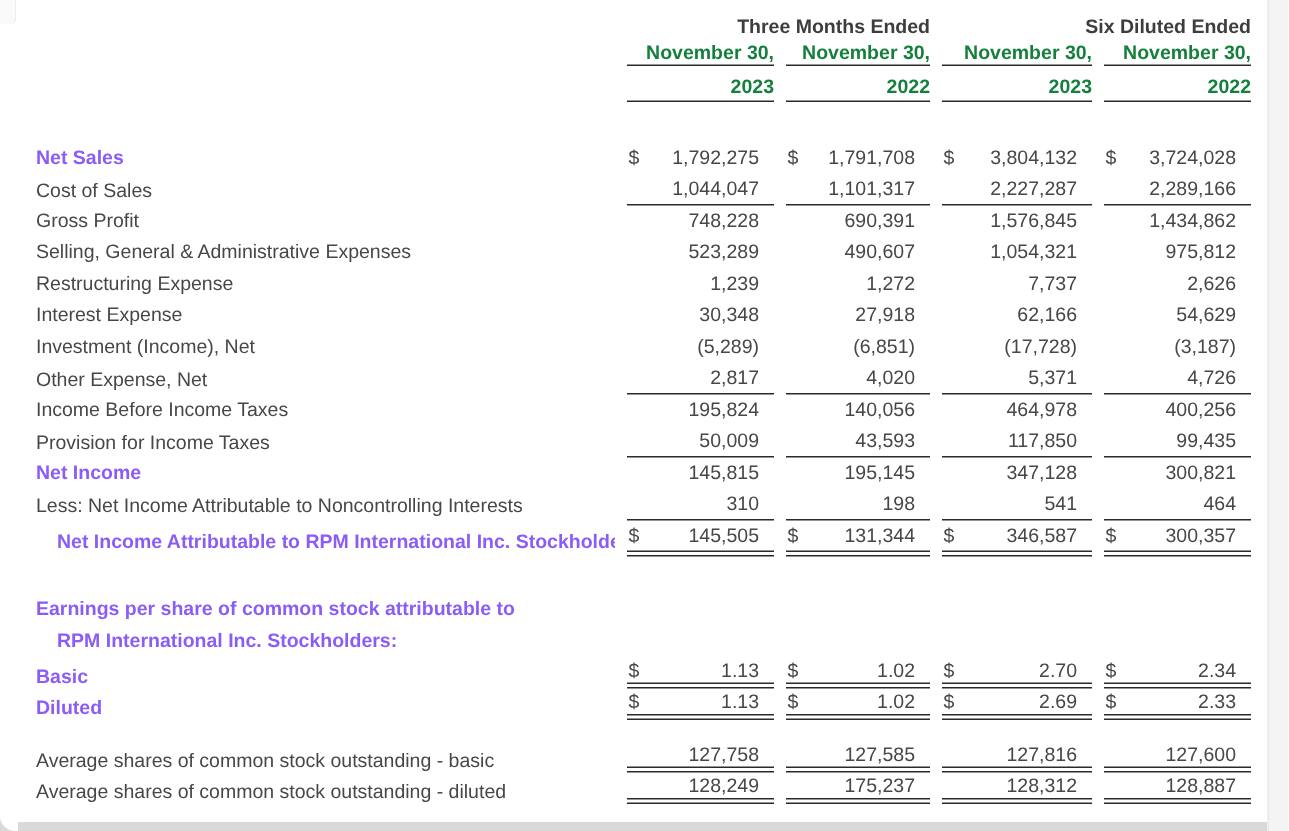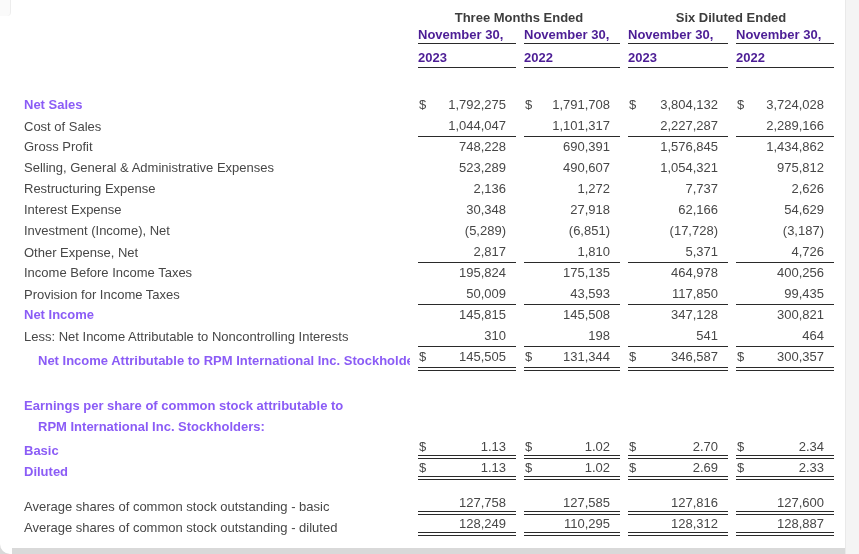--- a/index.html
+++ b/index.html
@@ -18,25 +18,25 @@
                background:#fafafa; border-right:1px solid #ededed; border-bottom-right-radius:4px; z-index:0; }
 
   
   #fin-table { position:absolute; left:24px; top:6px; width:810px; z-index:2;
                color:#474747; font-size:13px; }
   .trow, .hrow { display:grid; grid-template-columns:386px 98px 96px 100px 98px;
                  column-gap:8px; align-items:end; }
 
   
   .hrow.groups { height:22px; align-items:center; }
-  .group-label { font-weight:bold; color:#3d3d3d; text-align:center; }
+  .group-label { font-weight:bold; color:#3d3d3d; text-align:right; }
   .span-three { grid-column:2 / 4; }
   .span-six   { grid-column:4 / 6; }
   .hrow.months .hcell, .hrow.years .hcell {
-      text-align:left; font-weight:bold; color:#4c1d95;
+      text-align:right; font-weight:bold; color:#15803d;
       border-bottom:1px solid #2a2a2a; }
   .hrow.months .hcell { height:16px; line-height:14px; }
   .hrow.years  .hcell { height:24px; line-height:15px; padding-top:6px; }
   .hcell.c1 { grid-column:2; } .hcell.c2 { grid-column:3; }
   .hcell.c3 { grid-column:4; } .hcell.c4 { grid-column:5; }
   .head-gap { height:26px; }
 
   
   .trow { height:21px; line-height:21px; }
   .trow.tall { height:21px; line-height:16px; }
@@ -145,21 +145,21 @@
           <div class="cell val">
             <span class="num">1,054,321</span>
           </div>
           <div class="cell val">
             <span class="num">975,812</span>
           </div>
         </div>
         <div class="trow">
           <div class="cell label">Restructuring Expense</div>
           <div class="cell val">
-            <span class="num">2,136</span>
+            <span class="num">1,239</span>
           </div>
           <div class="cell val">
             <span class="num">1,272</span>
           </div>
           <div class="cell val">
             <span class="num">7,737</span>
           </div>
           <div class="cell val">
             <span class="num">2,626</span>
           </div>
@@ -193,36 +193,36 @@
           <div class="cell val">
             <span class="num">(3,187)</span>
           </div>
         </div>
         <div class="trow">
           <div class="cell label">Other Expense, Net</div>
           <div class="cell val rule-single">
             <span class="num">2,817</span>
           </div>
           <div class="cell val rule-single">
-            <span class="num">1,810</span>
+            <span class="num">4,020</span>
           </div>
           <div class="cell val rule-single">
             <span class="num">5,371</span>
           </div>
           <div class="cell val rule-single">
             <span class="num">4,726</span>
           </div>
         </div>
         <div class="trow">
           <div class="cell label">Income Before Income Taxes</div>
           <div class="cell val">
             <span class="num">195,824</span>
           </div>
           <div class="cell val">
-            <span class="num">175,135</span>
+            <span class="num">140,056</span>
           </div>
           <div class="cell val">
             <span class="num">464,978</span>
           </div>
           <div class="cell val">
             <span class="num">400,256</span>
           </div>
         </div>
         <div class="trow">
           <div class="cell label">Provision for Income Taxes</div>
@@ -238,21 +238,21 @@
           <div class="cell val rule-single">
             <span class="num">99,435</span>
           </div>
         </div>
         <div class="trow">
           <div class="cell label bold">Net Income</div>
           <div class="cell val">
             <span class="num">145,815</span>
           </div>
           <div class="cell val">
-            <span class="num">145,508</span>
+            <span class="num">195,145</span>
           </div>
           <div class="cell val">
             <span class="num">347,128</span>
           </div>
           <div class="cell val">
             <span class="num">300,821</span>
           </div>
         </div>
         <div class="trow">
           <div class="cell label">Less: Net Income Attributable to Noncontrolling Interests</div>
@@ -356,21 +356,21 @@
           <div class="cell val rule-double">
             <span class="num">127,600</span>
           </div>
         </div>
         <div class="trow tall">
           <div class="cell label">Average shares of common stock outstanding - diluted</div>
           <div class="cell val rule-double">
             <span class="num">128,249</span>
           </div>
           <div class="cell val rule-double">
-            <span class="num">110,295</span>
+            <span class="num">175,237</span>
           </div>
           <div class="cell val rule-double">
             <span class="num">128,312</span>
           </div>
           <div class="cell val rule-double">
             <span class="num">128,887</span>
           </div>
         </div>
       </div>
   </div>

